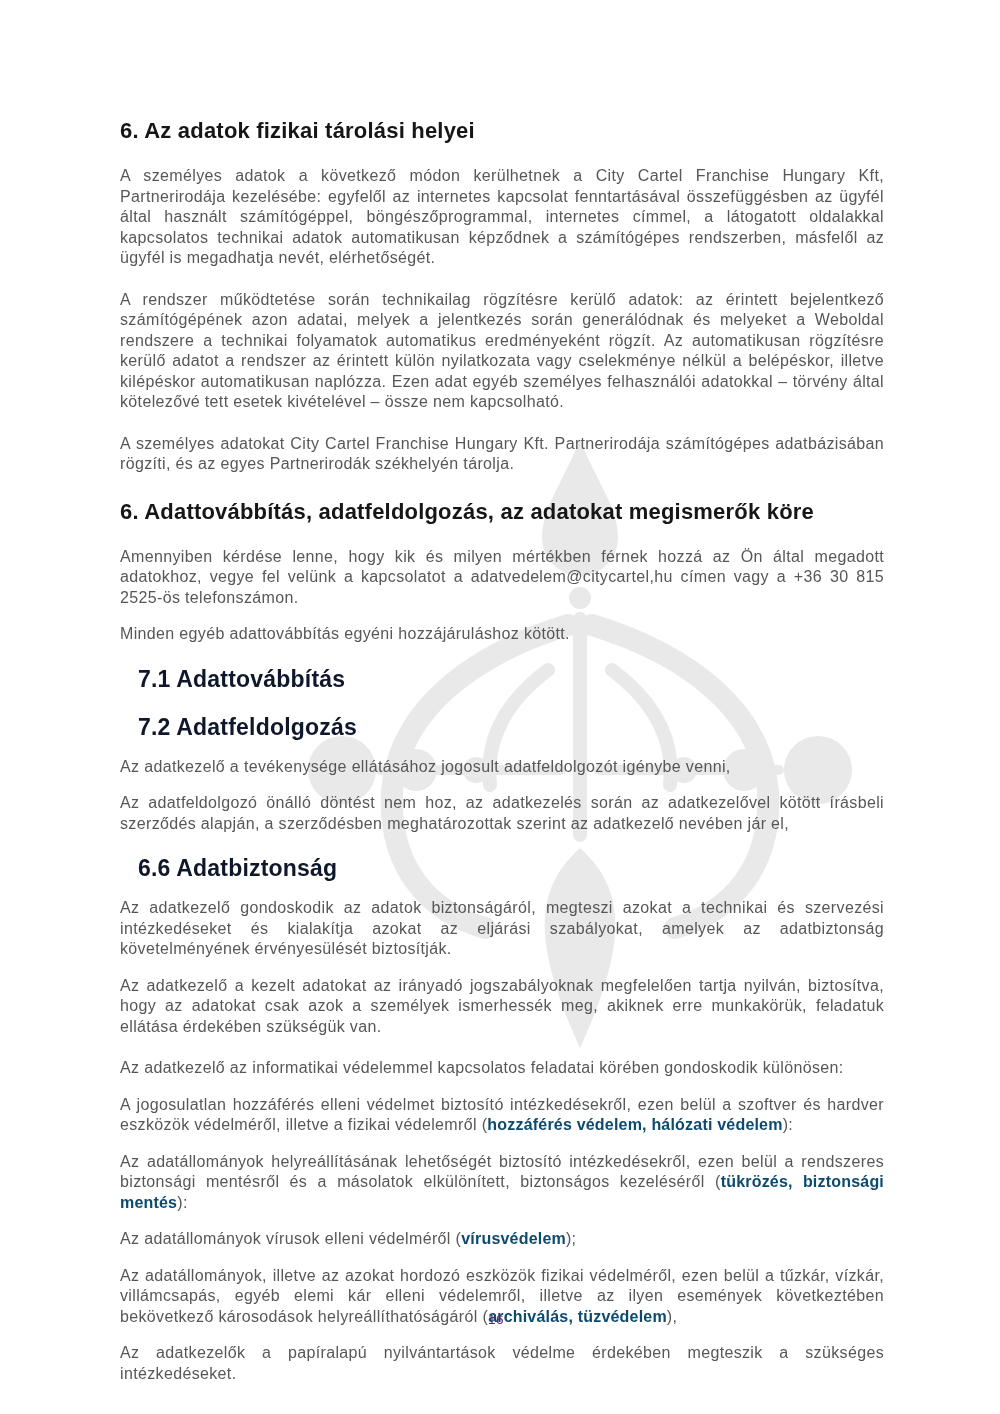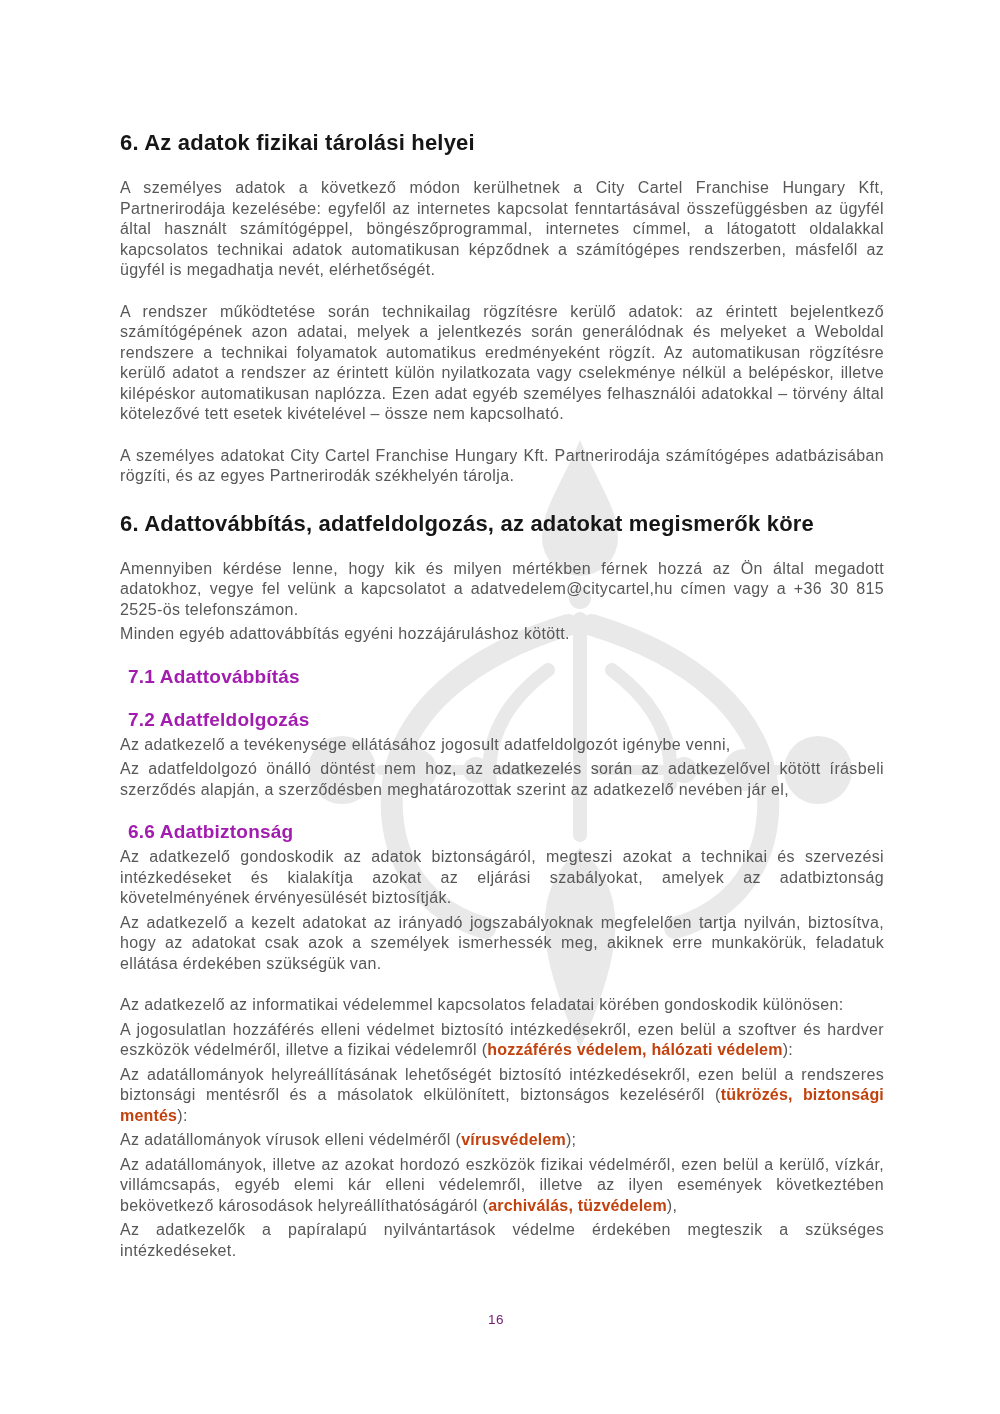--- a/index.html
+++ b/index.html
@@ -15,46 +15,46 @@
     left: 280px; top: 440px;
     width: 600px; height: 620px;
     z-index: 0;
   }
   .content {
     position: absolute;
     left: 120px; top: 118px;
     width: 764px;
     z-index: 1;
   }
-  .content > :first-child { margin-top: 12px; }
+  .content > :first-child { margin-top: 0; }
   h1.h1 {
     font-size: 22px;
     font-weight: bold;
     color: #161616;
     letter-spacing: 0.2px;
     margin: 24px 0 22px 0;
     white-space: nowrap;
   }
   h2.h3 {
-    font-size: 19px;
+    font-size: 23px;
     font-weight: bold;
-    color: #a21caf;
+    color: #0f172a;
     letter-spacing: 0.2px;
-    margin: 21px 0 3px 8px;
+    margin: 21px 0 3px 18px;
   }
   p.p, p.pc {
     font-size: 16px;
     line-height: 20.5px;
     color: #575757;
     text-align: justify;
     letter-spacing: 0.35px;
     margin: 21px 0 0 0;
   }
-  p.pc { margin-top: 4px; }
-  p strong { color: #c2410c; font-weight: bold; letter-spacing: 0.2px; }
+  p.pc { margin-top: 16px; }
+  p strong { color: #0c4a6e; font-weight: bold; letter-spacing: 0.2px; }
   .page-number {
     position: absolute;
     left: 0; right: 8px;
     top: 1312px;
     text-align: center;
     font-size: 13.5px;
     letter-spacing: 0.5px;
     color: #701a75;
     z-index: 1;
   }
@@ -97,17 +97,17 @@
     <h2 class="h3"><span>7.2 Adatfeldolgozás</span></h2>
     <p class="pc"><span>Az adatkezelő a tevékenysége ellátásához jogosult adatfeldolgozót igénybe venni,</span></p>
     <p class="pc"><span>Az adatfeldolgozó önálló döntést nem hoz, az adatkezelés során az adatkezelővel kötött írásbeli szerződés alapján, a szerződésben meghatározottak szerint az adatkezelő nevében jár el,</span></p>
     <h2 class="h3"><span>6.6 Adatbiztonság</span></h2>
     <p class="pc"><span>Az adatkezelő gondoskodik az adatok biztonságáról, megteszi azokat a technikai és szervezési intézkedéseket és kialakítja azokat az eljárási szabályokat, amelyek az adatbiztonság követelményének érvényesülését biztosítják.</span></p>
     <p class="pc"><span>Az adatkezelő a kezelt adatokat az irányadó jogszabályoknak megfelelően tartja nyilván, biztosítva, hogy az adatokat csak azok a személyek ismerhessék meg, akiknek erre munkakörük, feladatuk ellátása érdekében szükségük van.</span></p>
     <p class="p"><span>Az adatkezelő az informatikai védelemmel kapcsolatos feladatai körében gondoskodik különösen:</span></p>
     <p class="pc"><span>A jogosulatlan hozzáférés elleni védelmet biztosító intézkedésekről, ezen belül a szoftver és hardver eszközök védelméről, illetve a fizikai védelemről (</span><strong>hozzáférés védelem, hálózati védelem</strong><span>):</span></p>
     <p class="pc"><span>Az adatállományok helyreállításának lehetőségét biztosító intézkedésekről, ezen belül a rendszeres biztonsági mentésről és a másolatok elkülönített, biztonságos kezeléséről (</span><strong>tükrözés, biztonsági mentés</strong><span>):</span></p>
     <p class="pc"><span>Az adatállományok vírusok elleni védelméről (</span><strong>vírusvédelem</strong><span>);</span></p>
-    <p class="pc"><span>Az adatállományok, illetve az azokat hordozó eszközök fizikai védelméről, ezen belül a kerülő, vízkár, villámcsapás, egyéb elemi kár elleni védelemről, illetve az ilyen események következtében bekövetkező károsodások helyreállíthatóságáról (</span><strong>archiválás, tüzvédelem</strong><span>),</span></p>
+    <p class="pc"><span>Az adatállományok, illetve az azokat hordozó eszközök fizikai védelméről, ezen belül a tűzkár, vízkár, villámcsapás, egyéb elemi kár elleni védelemről, illetve az ilyen események következtében bekövetkező károsodások helyreállíthatóságáról (</span><strong>archiválás, tüzvédelem</strong><span>),</span></p>
     <p class="pc"><span>Az adatkezelők a papíralapú nyilvántartások védelme érdekében megteszik a szükséges intézkedéseket.</span></p>
   </main>
 
 <div class="page-number">16</div>
 
 </body></html>

